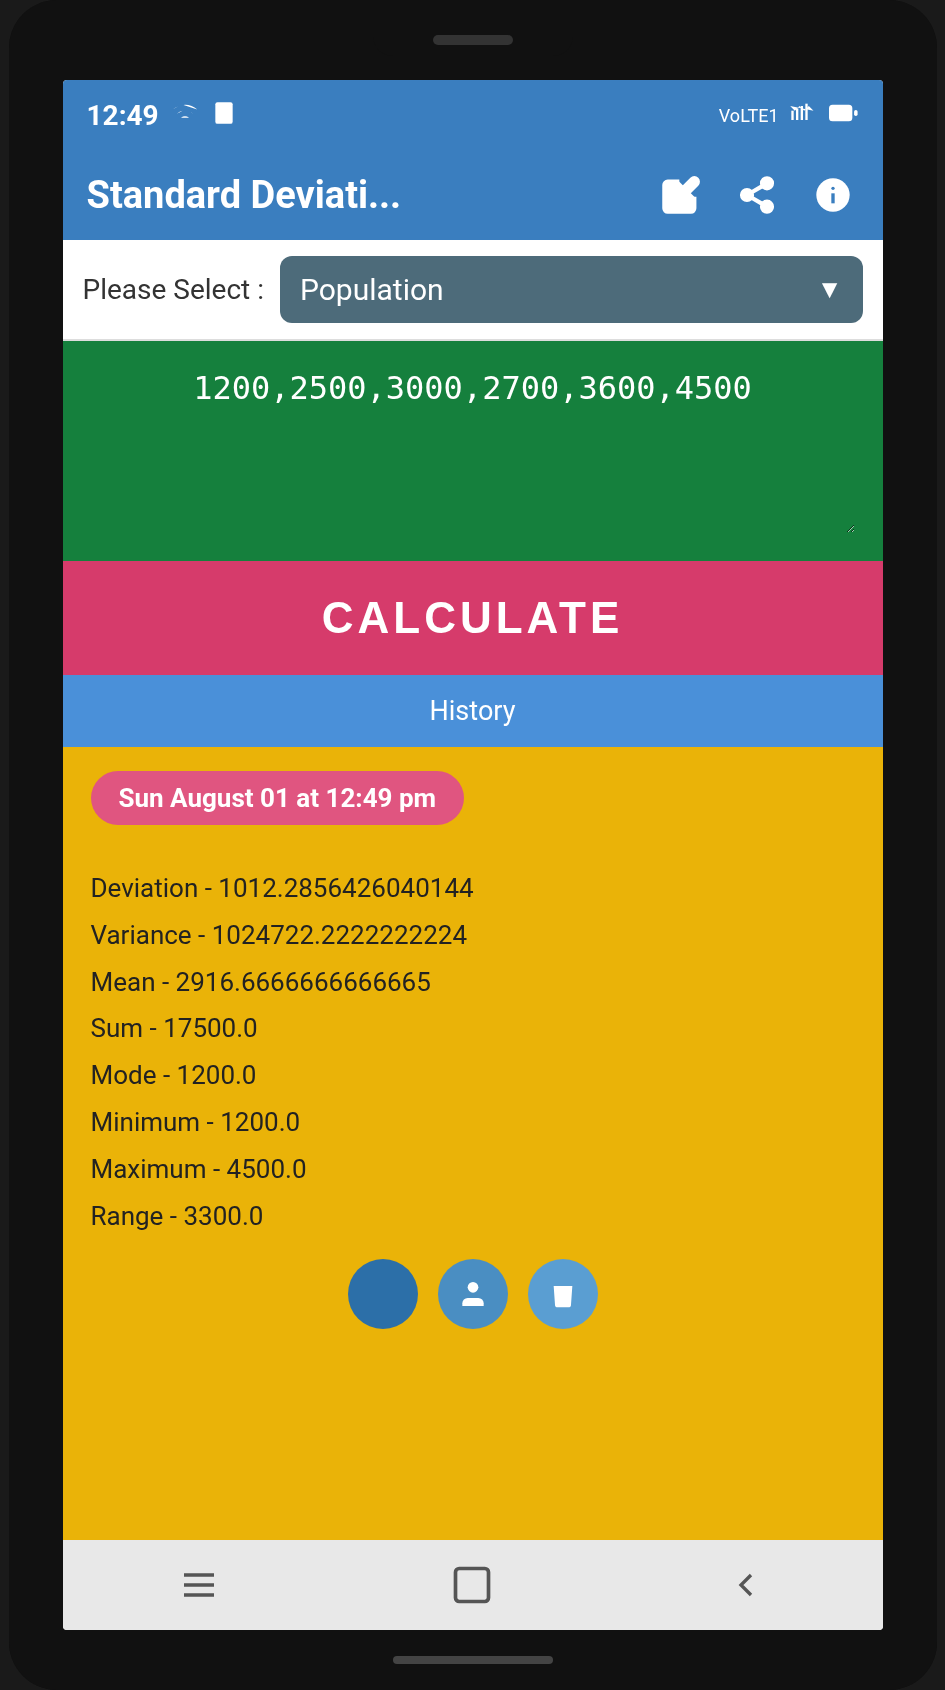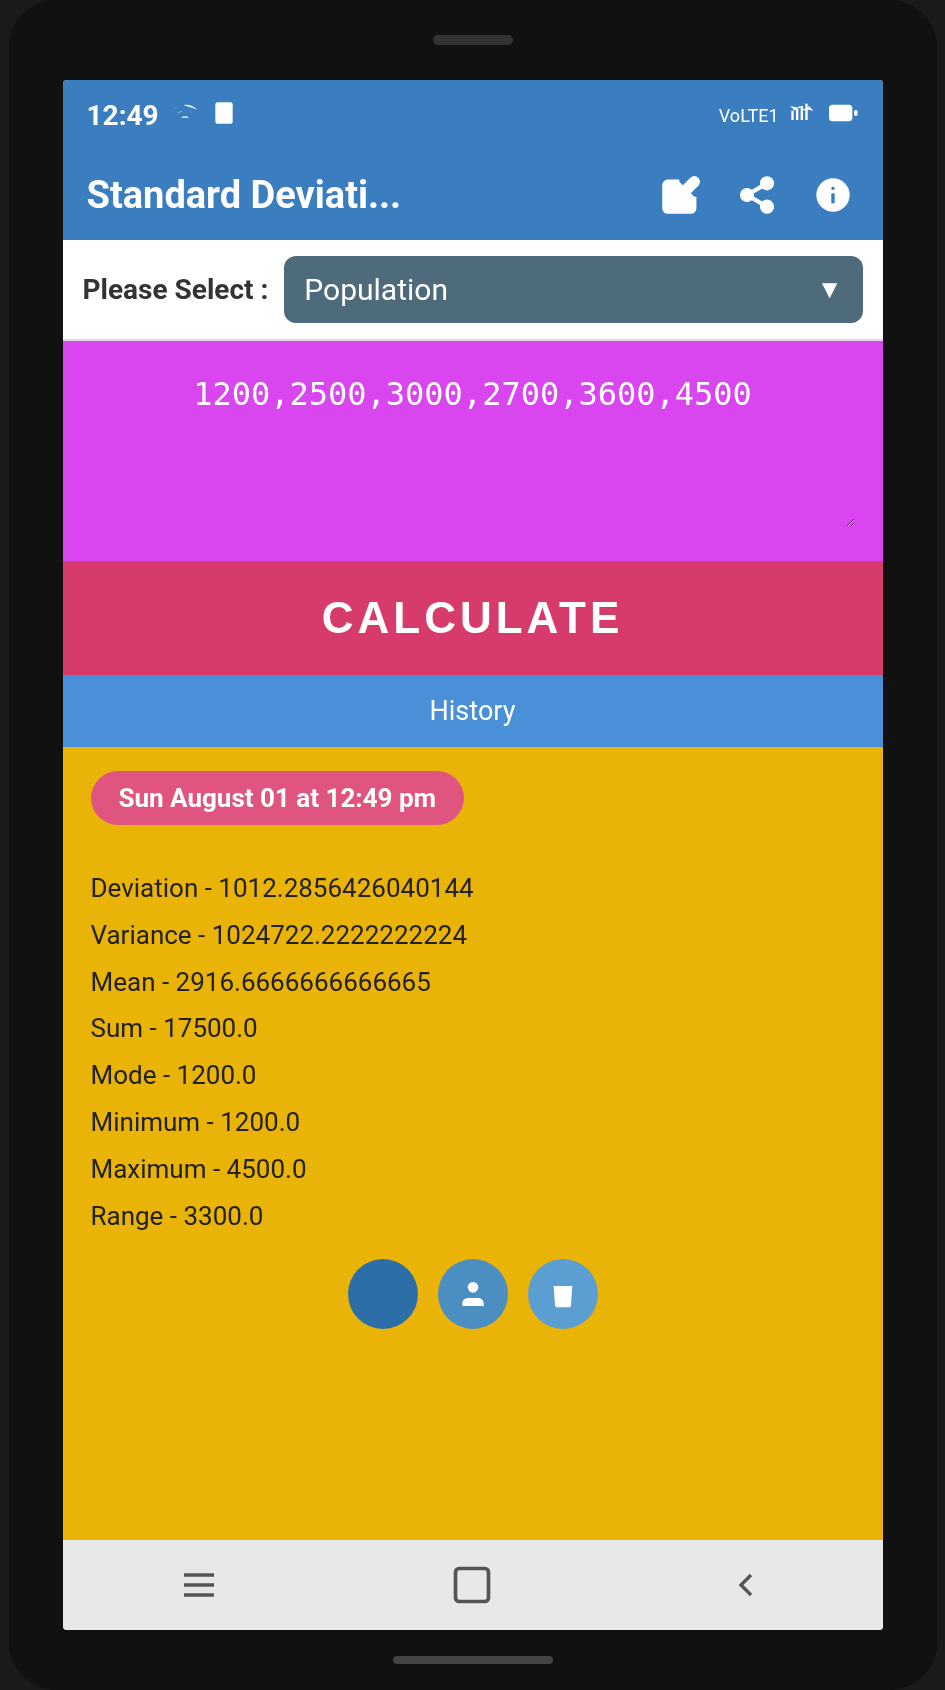--- a/index.html
+++ b/index.html
@@ -156,21 +156,21 @@
       border-bottom: 2px solid #ddd;
       display: flex;
       align-items: center;
       gap: 16px;
       flex-shrink: 0;
     }
 
     .dropdown-label {
       color: #333;
       font-size: 28px;
-      font-weight: 700;
+      font-weight: 400;
       white-space: nowrap;
     }
 
     .dropdown-select {
       flex: 1;
       background: #4d6b7a;
       color: white;
       border: none;
       border-radius: 12px;
       padding: 16px 20px;
@@ -186,26 +186,25 @@
       font-size: 30px;
     }
 
     .dropdown-arrow {
       color: white;
       font-size: 26px;
     }
 
     
     .input-section {
-      background: #d946ef;
+      background: #15803d;
       margin: 0;
       padding: 28px;
       min-height: 220px;
       display: flex;
-      align-items: center;
       justify-content: center;
       flex-shrink: 0;
     }
 
     .data-input {
       background: transparent;
       border: none;
       color: white;
       font-size: 32px;
       text-align: center;

